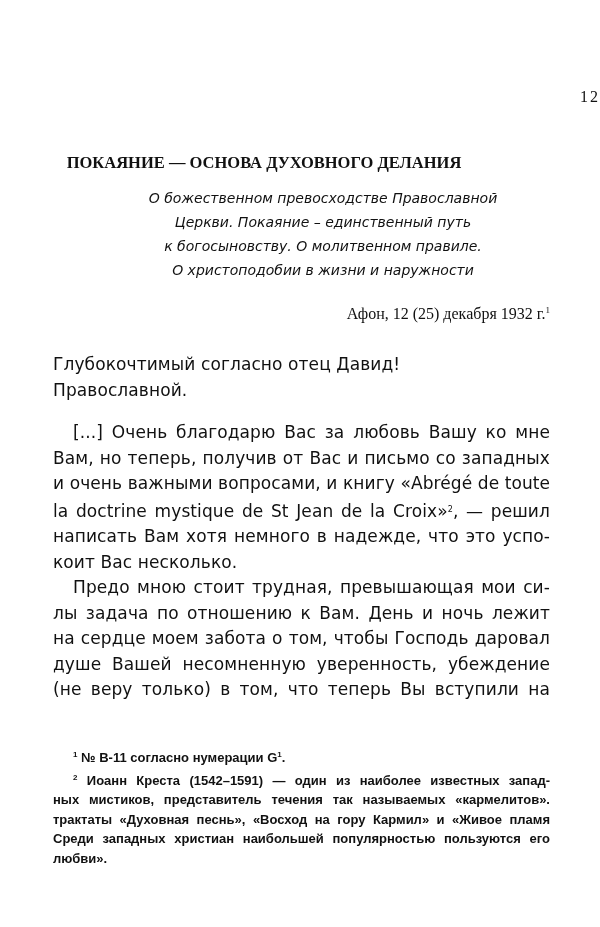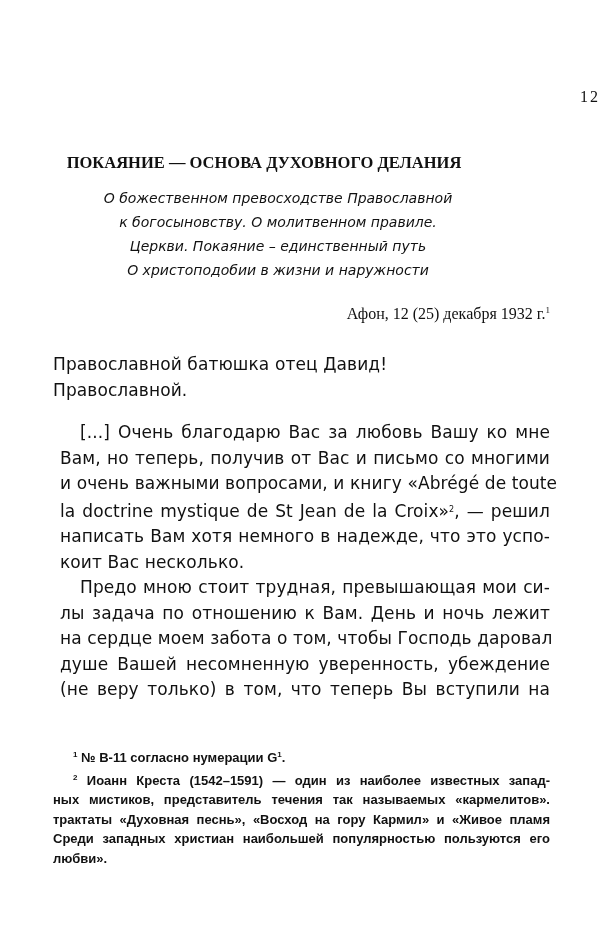--- a/index.html
+++ b/index.html
@@ -12,35 +12,35 @@
       position: absolute; top: 88px; left: 0; width: 600px; text-align: right;
       font-size: 16px; letter-spacing: 2px;
     }
     .chapter-title {
       position: absolute; top: 141px; left: 0; width: 528px; text-align: center;
       font-weight: bold; font-size: 16.5px; margin-top: 12px;
     }
     .epigraph {
       position: absolute; top: 186px; left: 0; width: 556px; text-align: center;
       font-style: italic; font-size: 16px; line-height: 24px;
-      font-family: "DejaVu Sans", sans-serif; font-size: 14px;
+      font-family: "DejaVu Sans", sans-serif; font-size: 14px; padding-left: 45px;
     }
     .dateline {
       position: absolute; top: 305px; right: 50px; text-align: left;
       font-size: 16px;
     }
     .dateline sup { font-size: 9px; vertical-align: 6px; }
     .letter {
       position: absolute; left: 53px; width: 497px;
       font-family: "DejaVu Sans", sans-serif; font-size: 17px; line-height: 25.5px;
       letter-spacing: 0.1px;
     }
     .greeting { top: 352px; }
     .body-text { top: 420px; }
-    .body-text .line { display: block; text-align: justify; text-align-last: justify; white-space: nowrap; margin-left: 7px; }
+    .body-text .line { display: block; text-align: justify; text-align-last: justify; white-space: nowrap; }
     .body-text .line.last { text-align-last: left; }
     .body-text .line.indent { padding-left: 20px; }
     .latin { font-family: "DejaVu Sans", sans-serif; }
     .footnotes {
       position: absolute; top: 745px; left: 53px; width: 497px;
       font-family: "Liberation Sans", sans-serif; font-weight: bold;
       font-size: 13px; line-height: 19.5px;
     }
     .fn-line { display: block; white-space: nowrap; text-align: justify; text-align-last: justify; }
     .fn-line.last { text-align-last: left; }
@@ -48,38 +48,38 @@
     sup.fn { font-size: 8px; vertical-align: 5px; }
   </style>
 </head>
 <body>
 
 <div class="chapter-num">12</div>
 <div class="chapter-title">ПОКАЯНИЕ — ОСНОВА ДУХОВНОГО ДЕЛАНИЯ</div>
 
 <div class="epigraph">
   <div>О божественном превосходстве Православной</div>
+  <div>Церкви. Покаяние – единственный путь</div>
   <div>к богосыновству. О молитвенном правиле.</div>
-  <div>Церкви. Покаяние – единственный путь</div>
   <div>О христоподобии в жизни и наружности</div>
 </div>
 
 <div class="dateline">
   <span>Афон, 12 (25) декабря 1932 г.</span><sup>1</sup>
 </div>
 
 <div class="letter greeting">
-  <div>Православной батюшка отец Давид!</div>
+  <div>Глубокочтимый согласно отец Давид!</div>
   <div>Православной.</div>
 </div>
 
 <div class="letter body-text">
   <div>
     <span class="line indent">[...] Очень благодарю Вас за любовь Вашу ко мне</span>
-    <span class="line">Вам, но теперь, получив от Вас и письмо со многими</span>
+    <span class="line">Вам, но теперь, получив от Вас и письмо со западных</span>
     <span class="line">и очень важными вопросами, и книгу «Abrégé de toute</span>
     <span class="line"><span class="latin">la doctrine mystique de St Jean de la Croix»</span><sup class="fn">2</sup><span>, — решил</span></span>
     <span class="line">написать Вам хотя немного в надежде, что это успо-</span>
     <span class="line last">коит Вас несколько.</span>
   </div>
   <div>
     <span class="line indent">Предо мною стоит трудная, превышающая мои си-</span>
     <span class="line">лы задача по отношению к Вам. День и ночь лежит</span>
     <span class="line">на сердце моем забота о том, чтобы Господь даровал</span>
     <span class="line">душе Вашей несомненную уверенность, убеждение</span>

